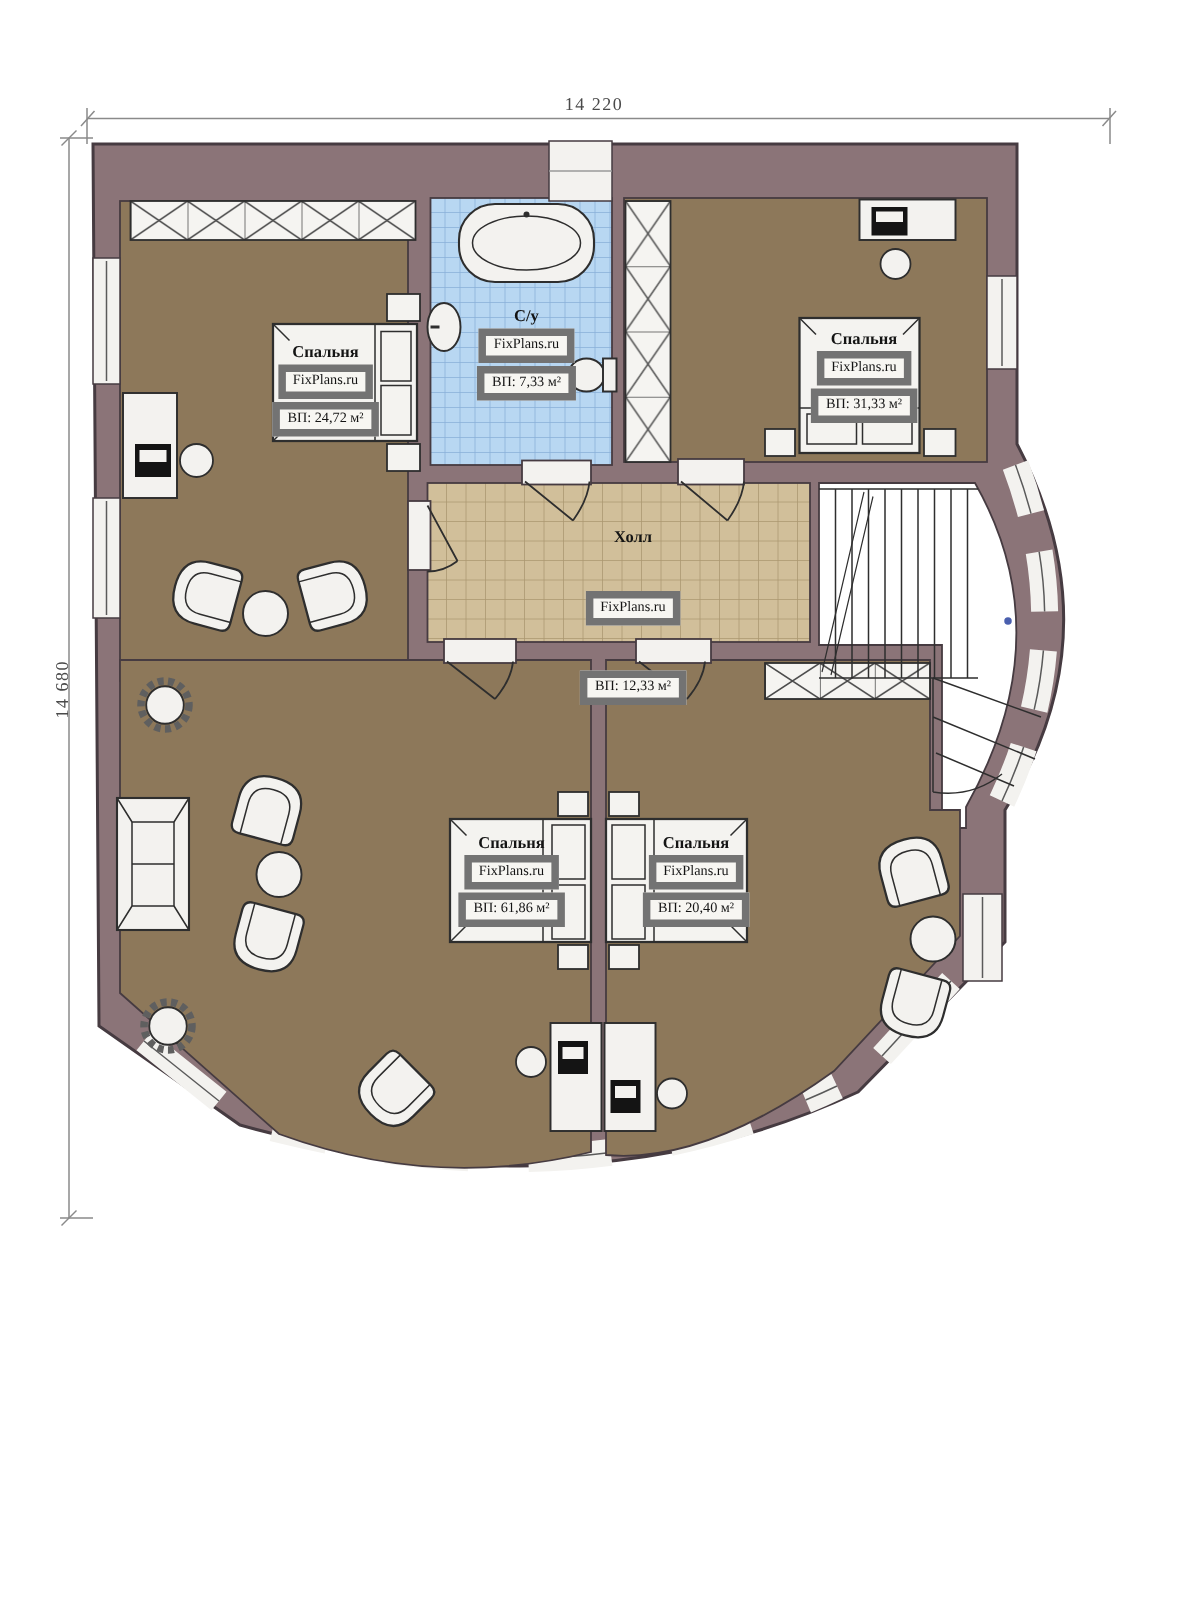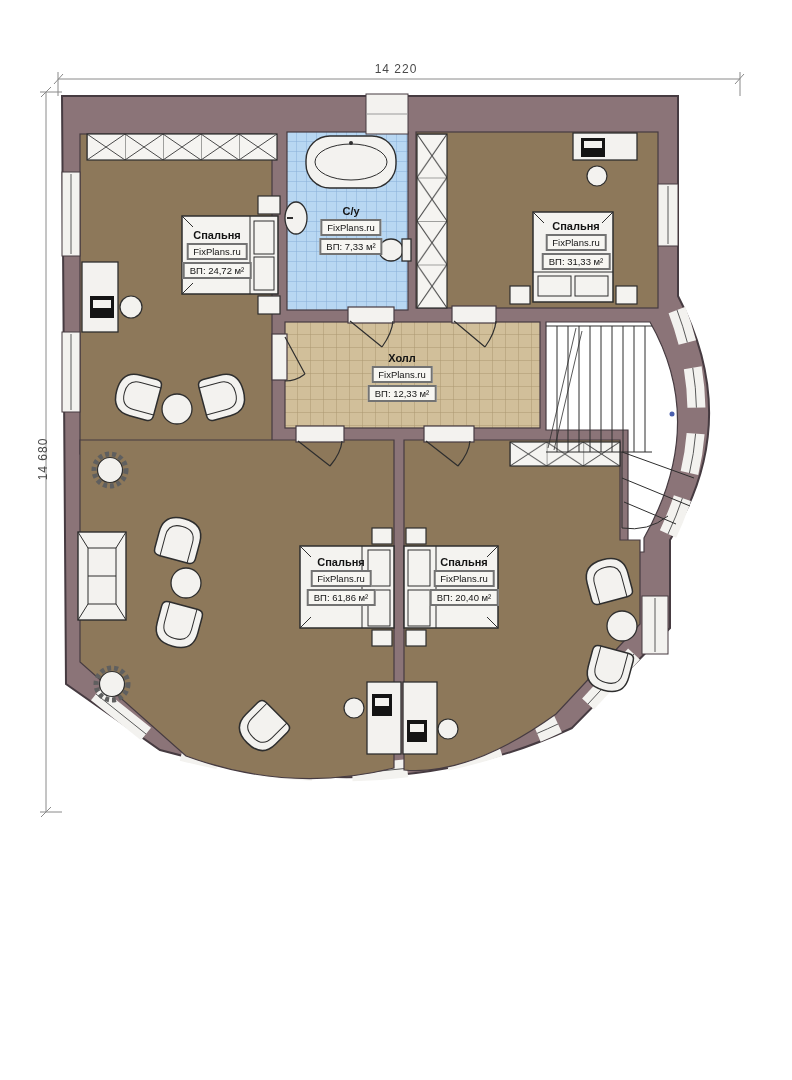--- a/index.html
+++ b/index.html
@@ -1,30 +1,30 @@
 <!DOCTYPE html>
 <html><head>
 <meta charset="utf-8">
 <style>
   html,body{margin:0;padding:0;background:#ffffff;}
   #stage{position:relative;width:792px;height:1080px;background:#ffffff;overflow:hidden;
-         font-family:Liberation Sans, sans-serif;}
+         font-family:Liberation Serif, serif;}
   svg{position:absolute;left:0;top:0;}
   .dim-label{position:absolute;font-size:12px;color:#4a4a4a;letter-spacing:1px;}
   .dim-top{left:396px;top:62px;transform:translateX(-50%);}
   .dim-left{left:22px;top:452px;transform:rotate(-90deg);transform-origin:center;}
   .room-label{position:absolute;transform:translateX(-50%);text-align:center;z-index:5;
               display:flex;flex-direction:column;align-items:center;justify-content:center;}
   .room-label .ttl{font-size:11px;font-weight:bold;color:#141414;white-space:nowrap;}
-  .room-label .bx{font-size:9.5px;color:#141414;background:#f7f6f2;border:2px solid #737373;
+  .room-label .bx{font-size:9.5px;color:#141414;background:#f7f6f2;border:5px solid #737373;
                   padding:0 5px;line-height:13px;margin-top:2px;white-space:nowrap;}
   .lbl-tl{left:217px;top:229px;}
   .lbl-bath{left:351px;top:205px;}
   .lbl-tr{left:576px;top:220px;}
-  .lbl-hall{left:402px;top:352px;}
+  .lbl-hall{left:422px;top:352px;gap:28px;}
   .lbl-bl{left:341px;top:556px;}
   .lbl-br{left:464px;top:556px;}
 </style>
 </head>
 <body>
 
 <div id="stage">
 
 <svg width="792" height="1080" viewBox="0 0 792 1080">
   <defs>

